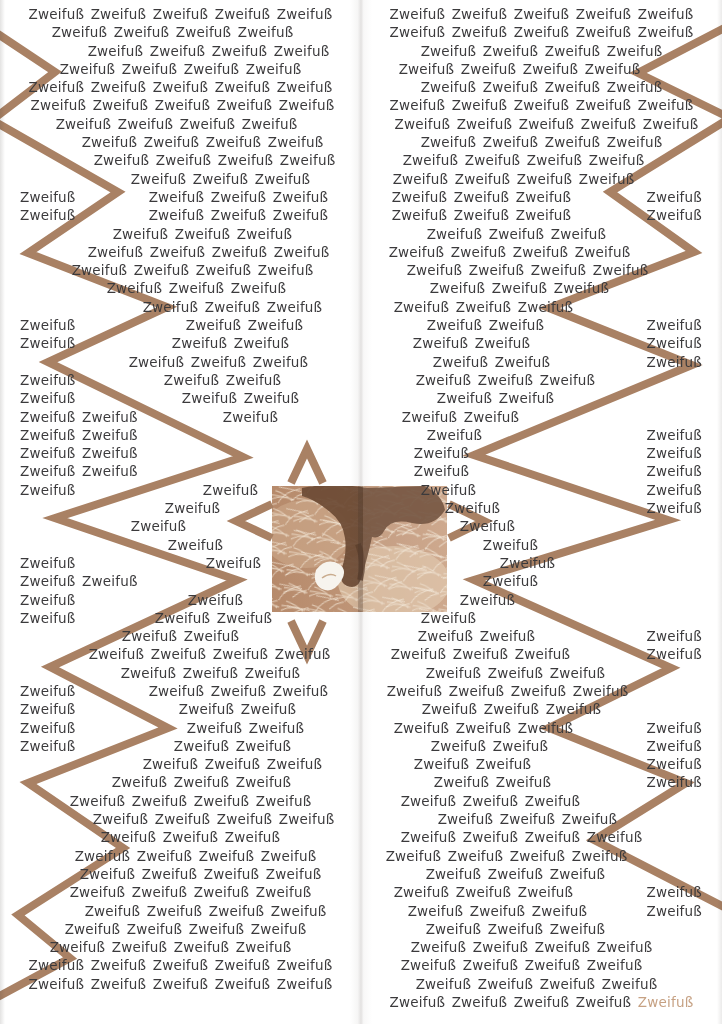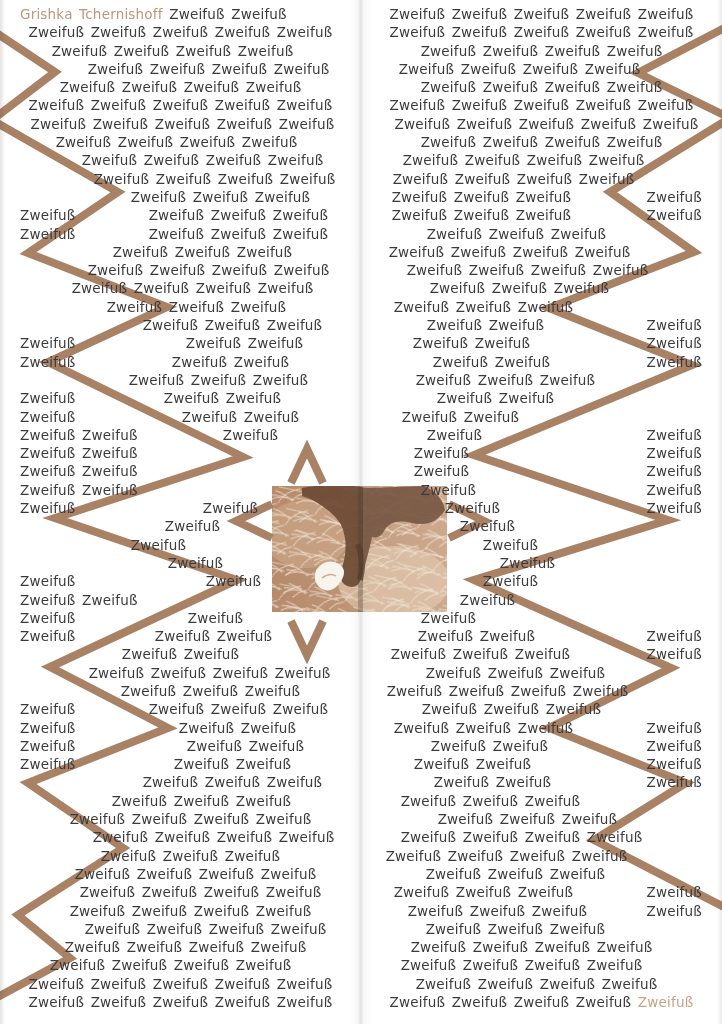--- a/index.html
+++ b/index.html
@@ -85,23 +85,20 @@
     <polyline id="ch-right" fill="none" stroke-width="8" points="449,504 484,521 449,538" stroke="#a98164"></polyline>
   </svg>
 
   <div class="gutter"></div>
   <div class="edge edge-l"></div>
   <div class="edge edge-r"></div>
 
   <div class="page page-left">
       <div class="rows" id="rows-left">
         <div class="row">
-          <span class="zone zl"><span class="author">Grishka Tchernishoff</span> Zweifuß Zweifuß</span>
-        </div>
-        <div class="row">
           <span class="zone zc" style="transform: translateX(0px);">Zweifuß Zweifuß Zweifuß Zweifuß Zweifuß</span>
         </div>
         <div class="row">
           <span class="zone zc" style="transform: translateX(-8px);">Zweifuß Zweifuß Zweifuß Zweifuß</span>
         </div>
         <div class="row">
           <span class="zone zc" style="transform: translateX(28px);">Zweifuß Zweifuß Zweifuß Zweifuß</span>
         </div>
         <div class="row">
           <span class="zone zc" style="transform: translateX(0px);">Zweifuß Zweifuß Zweifuß Zweifuß</span>

